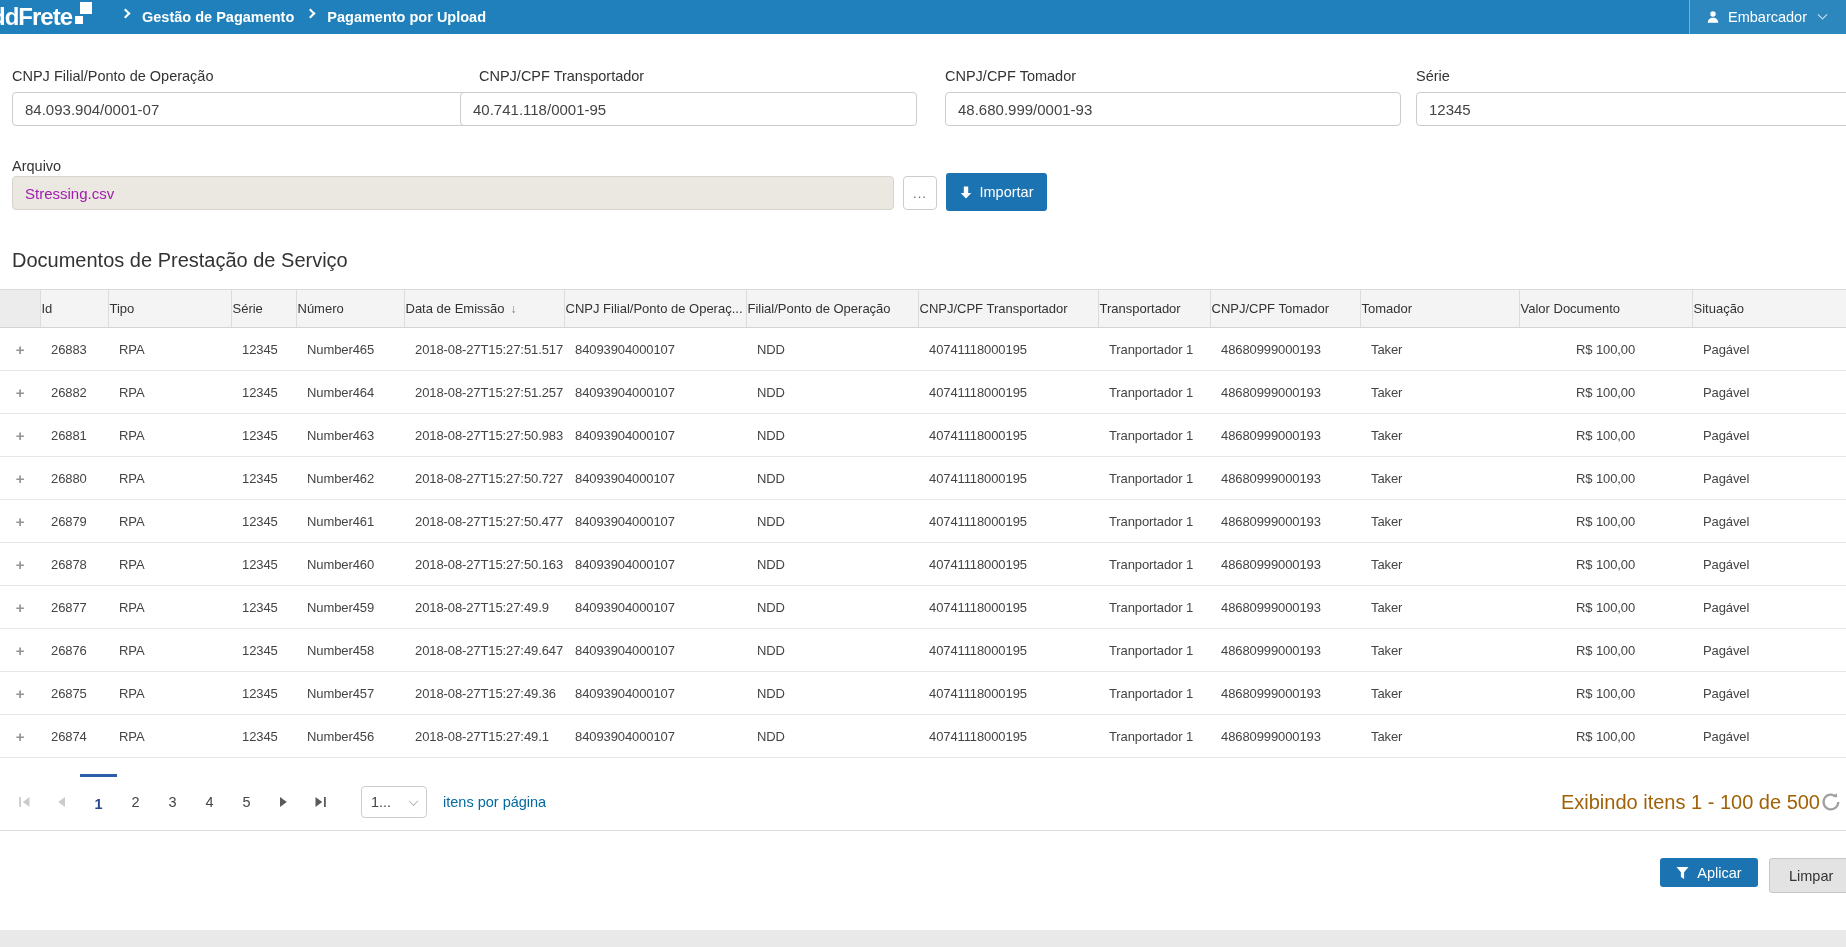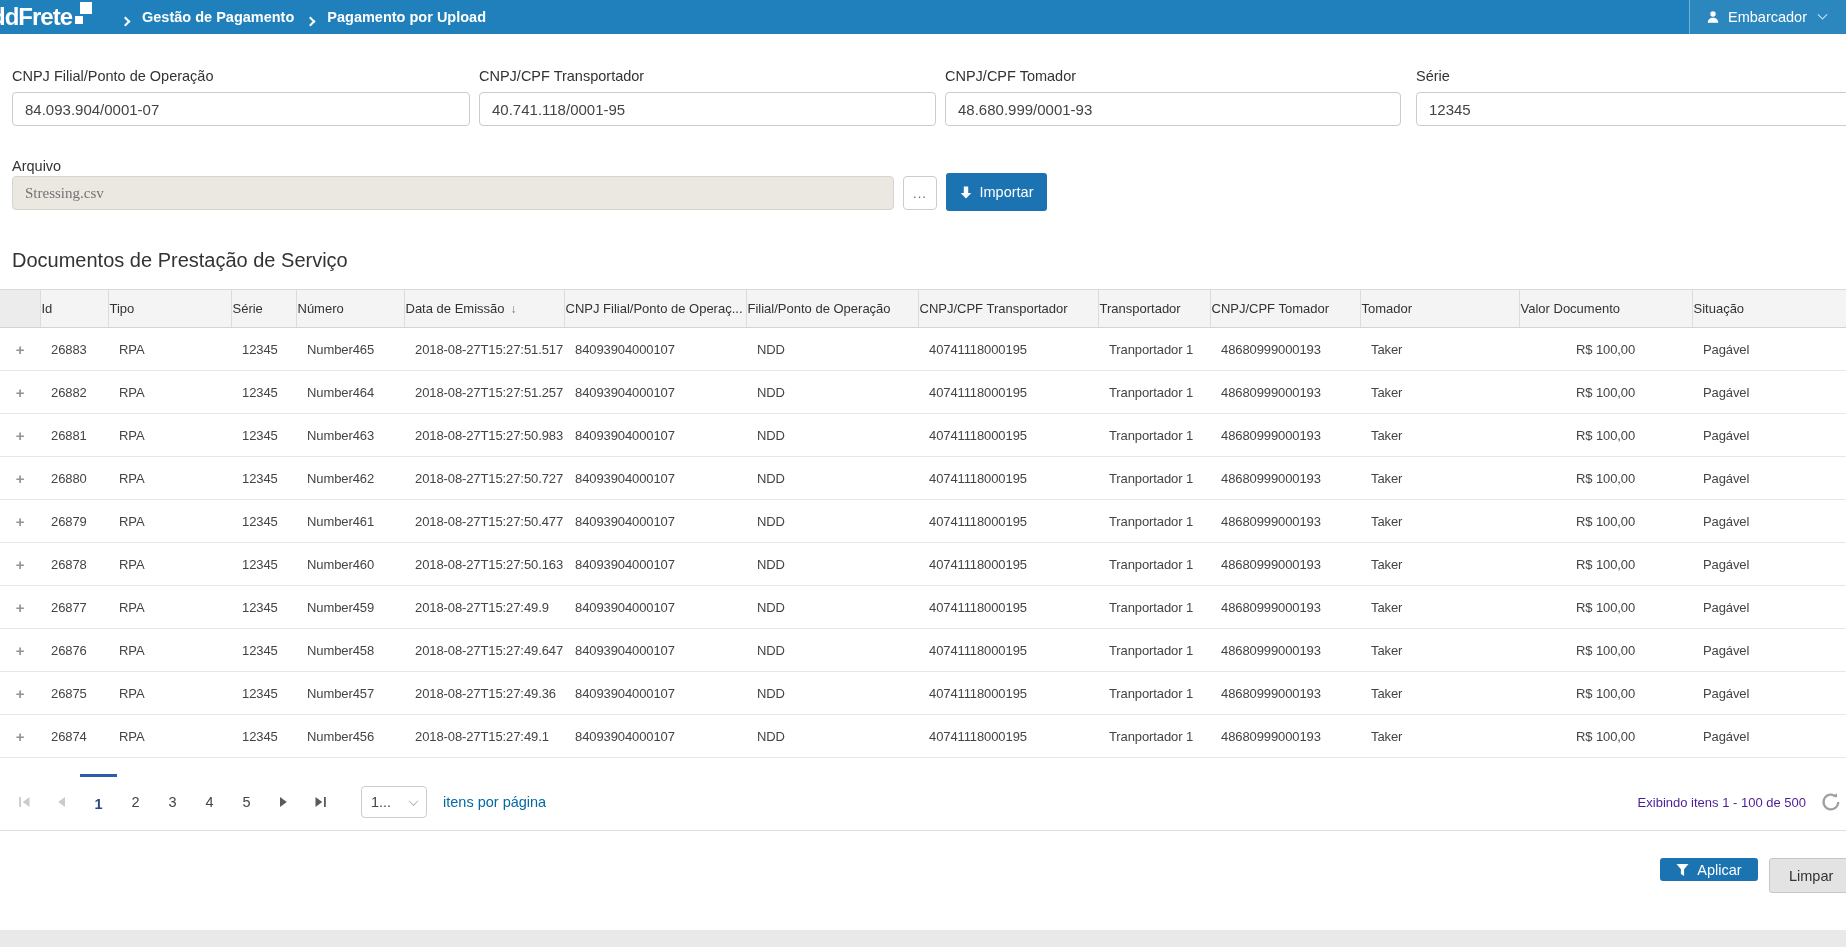--- a/index.html
+++ b/index.html
@@ -8,40 +8,40 @@
   #app{position:relative;width:1846px;height:947px;background:#fff;}
 
   
   .topbar{position:absolute;top:0;left:0;width:100%;height:34px;background:#1f80bb;
     display:flex;align-items:center;color:#fff;}
   .logo{display:flex;align-items:flex-start;margin-left:-9px;cursor:pointer;}
   .logo-text{font-size:24px;font-weight:700;letter-spacing:-1px;line-height:32px;}
   .logo-mark{position:relative;width:20px;height:28px;margin-left:2px;}
   .sq-big{position:absolute;top:1px;right:2px;width:12px;height:12px;background:#fff;}
   .sq-small{position:absolute;top:15px;left:1px;width:8px;height:8px;background:#fff;}
-  .crumbs{display:flex;align-items:flex-end;gap:13px;margin-left:28px;font-size:14.5px;font-weight:700;}
+  .crumbs{display:flex;align-items:flex-start;gap:13px;margin-left:28px;font-size:14.5px;font-weight:700;}
   .bc-sep{width:7px;height:7px;border-top:2px solid #fff;border-right:2px solid #fff;
     transform:rotate(45deg);margin-top:1px;}
   .crumb{cursor:pointer;white-space:nowrap;}
   .user{position:absolute;right:0;top:0;height:34px;display:flex;align-items:center;gap:8px;
     padding:0 20px 0 16px;border-left:1px solid rgba(255,255,255,.35);
     background:rgba(255,255,255,.06);font-size:14.5px;cursor:pointer;}
   .chev-down{width:7px;height:7px;border-right:1.8px solid #dce9f2;border-bottom:1.8px solid #dce9f2;
     transform:rotate(45deg) translate(-2px,-2px);margin-left:4px;}
 
   
   .fld-label{position:absolute;font-size:14.5px;color:#333;white-space:nowrap;}
   .txt{position:absolute;height:34px;border:1px solid #ccc;border-radius:4px;padding:0 12px;
     font-size:15px;color:#444;background:#fff;font-family:inherit;outline:none;}
   #lb0{left:12px;top:68px;}   #in0{left:12px;top:92px;width:458px;}
-  #lb1{left:479px;top:68px;}  #in1{left:479px;top:92px;width:457px;}
+  #lb1{left:479px;top:68px;}  #in1{left:460px;top:92px;width:457px;}
   #lb2{left:945px;top:68px;}  #in2{left:945px;top:92px;width:456px;}
   #lb3{left:1416px;top:68px;} #in3{left:1416px;top:92px;width:438px;border-radius:4px 0 0 4px;}
   #lb-arq{left:12px;top:152px;margin-top:6px;}
-  #in-arq{left:12px;top:176px;width:882px;background:#eae8e1;border-color:#d6d4cd;color:#737373;font-family:Liberation Serif, serif;}
+  #in-arq{left:12px;top:176px;width:882px;background:#eae8e1;border-color:#d6d4cd;color:#a21caf;}
   .browse-btn{position:absolute;left:903px;top:176px;width:34px;height:34px;background:#fff;
     border:1px solid #ccc;border-radius:4px;color:#666;font-size:13px;letter-spacing:1px;
     display:flex;align-items:center;justify-content:center;cursor:pointer;font-family:inherit;}
   .import-btn{position:absolute;left:946px;top:173px;width:101px;height:38px;background:#1b73b1;
     border:none;border-radius:3px;color:#fff;font-size:14.5px;display:flex;align-items:center;
     justify-content:center;gap:8px;cursor:pointer;font-family:inherit;}
 
   
   .section-title{position:absolute;left:12px;top:249px;font-size:20px;font-weight:500;color:#333;}
 
@@ -66,25 +66,25 @@
     color:#444;cursor:pointer;}
   .p-arrow{color:#5a5a5a;}
   .p-arrow.disabled{color:#cbcbcb;cursor:default;}
   .p-item.active{border-top:3px solid #2d5ca8;font-weight:700;color:#2b4a8b;}
   .page-size{align-self:center;margin-left:22px;width:66px;height:32px;border:1px solid #ccc;
     border-radius:4px;display:flex;align-items:center;justify-content:space-between;
     padding:0 9px;color:#444;font-size:14.5px;background:#fff;cursor:pointer;}
   .dd-caret{width:7px;height:7px;border-right:1.8px solid #b5b5b5;border-bottom:1.8px solid #b5b5b5;
     transform:rotate(45deg) translate(-1px,-1px);}
   .page-size-label{align-self:center;margin-left:16px;font-size:14.5px;color:#0369a1;}
-  .pager-status{align-self:center;margin-left:auto;color:#4c1d95;font-size:13px;margin-right:14px;}
+  .pager-status{align-self:center;margin-left:auto;color:#a16207;font-size:20px;}
   .refresh{align-self:center;margin-right:4px;cursor:pointer;display:flex;}
 
   
-  .apply-btn{position:absolute;top:858px;left:1660px;width:98px;height:23px;background:#1b73b1;
+  .apply-btn{position:absolute;top:858px;left:1660px;width:98px;height:29px;background:#1b73b1;
     border:none;border-radius:3px;color:#fff;font-size:14.5px;display:flex;align-items:center;
     justify-content:center;gap:8px;cursor:pointer;font-family:inherit;}
   .clear-btn{position:absolute;top:858px;left:1769px;width:95px;height:35px;background:#e3e3e3;
     border:1px solid #c6c6c6;border-radius:3px;color:#333;font-size:14.5px;display:flex;
     align-items:center;justify-content:flex-start;padding-left:19px;cursor:pointer;font-family:inherit;}
   .bottom-strip{position:absolute;left:0;bottom:0;width:100%;height:17px;background:#e9e9e9;}
 </style>
 </head>
 <body>
 

